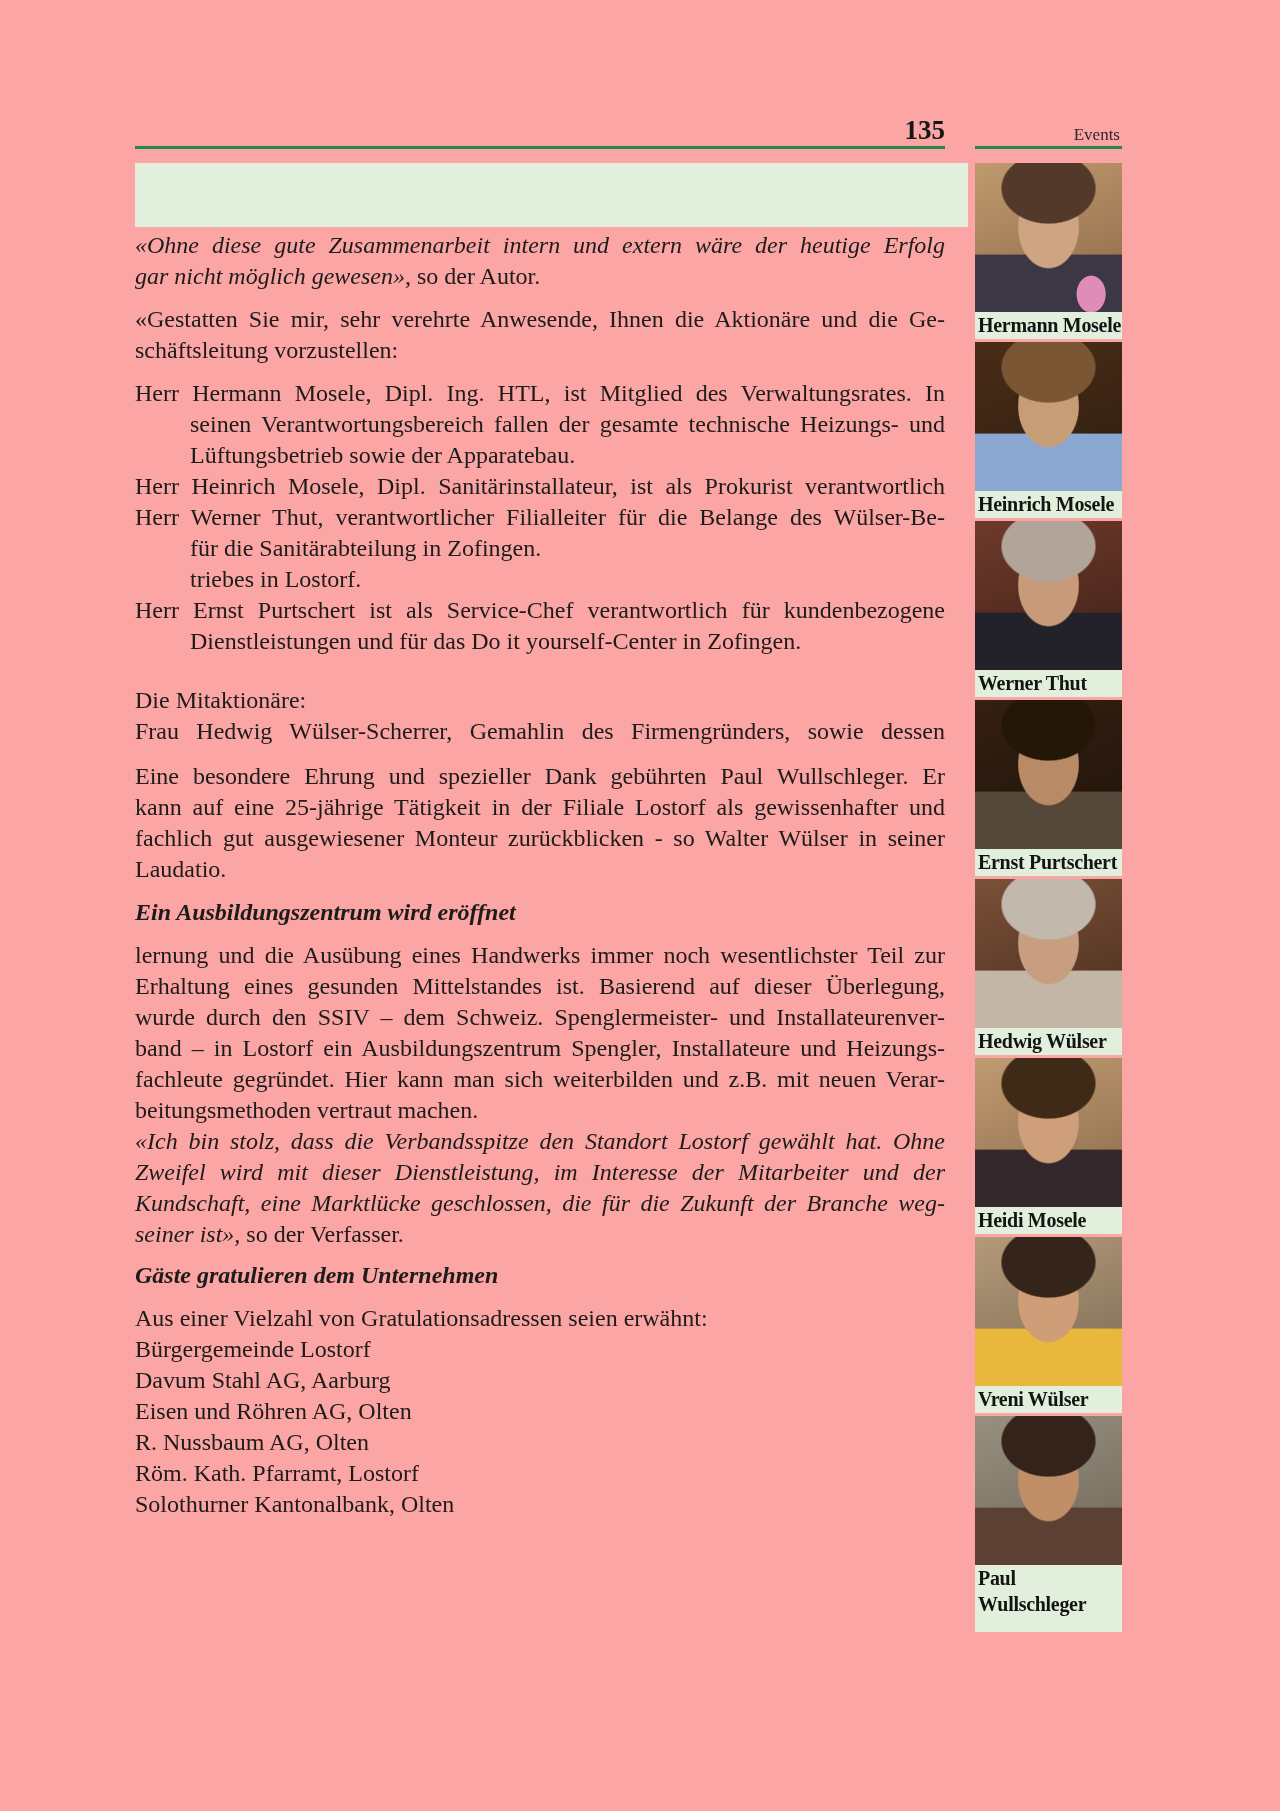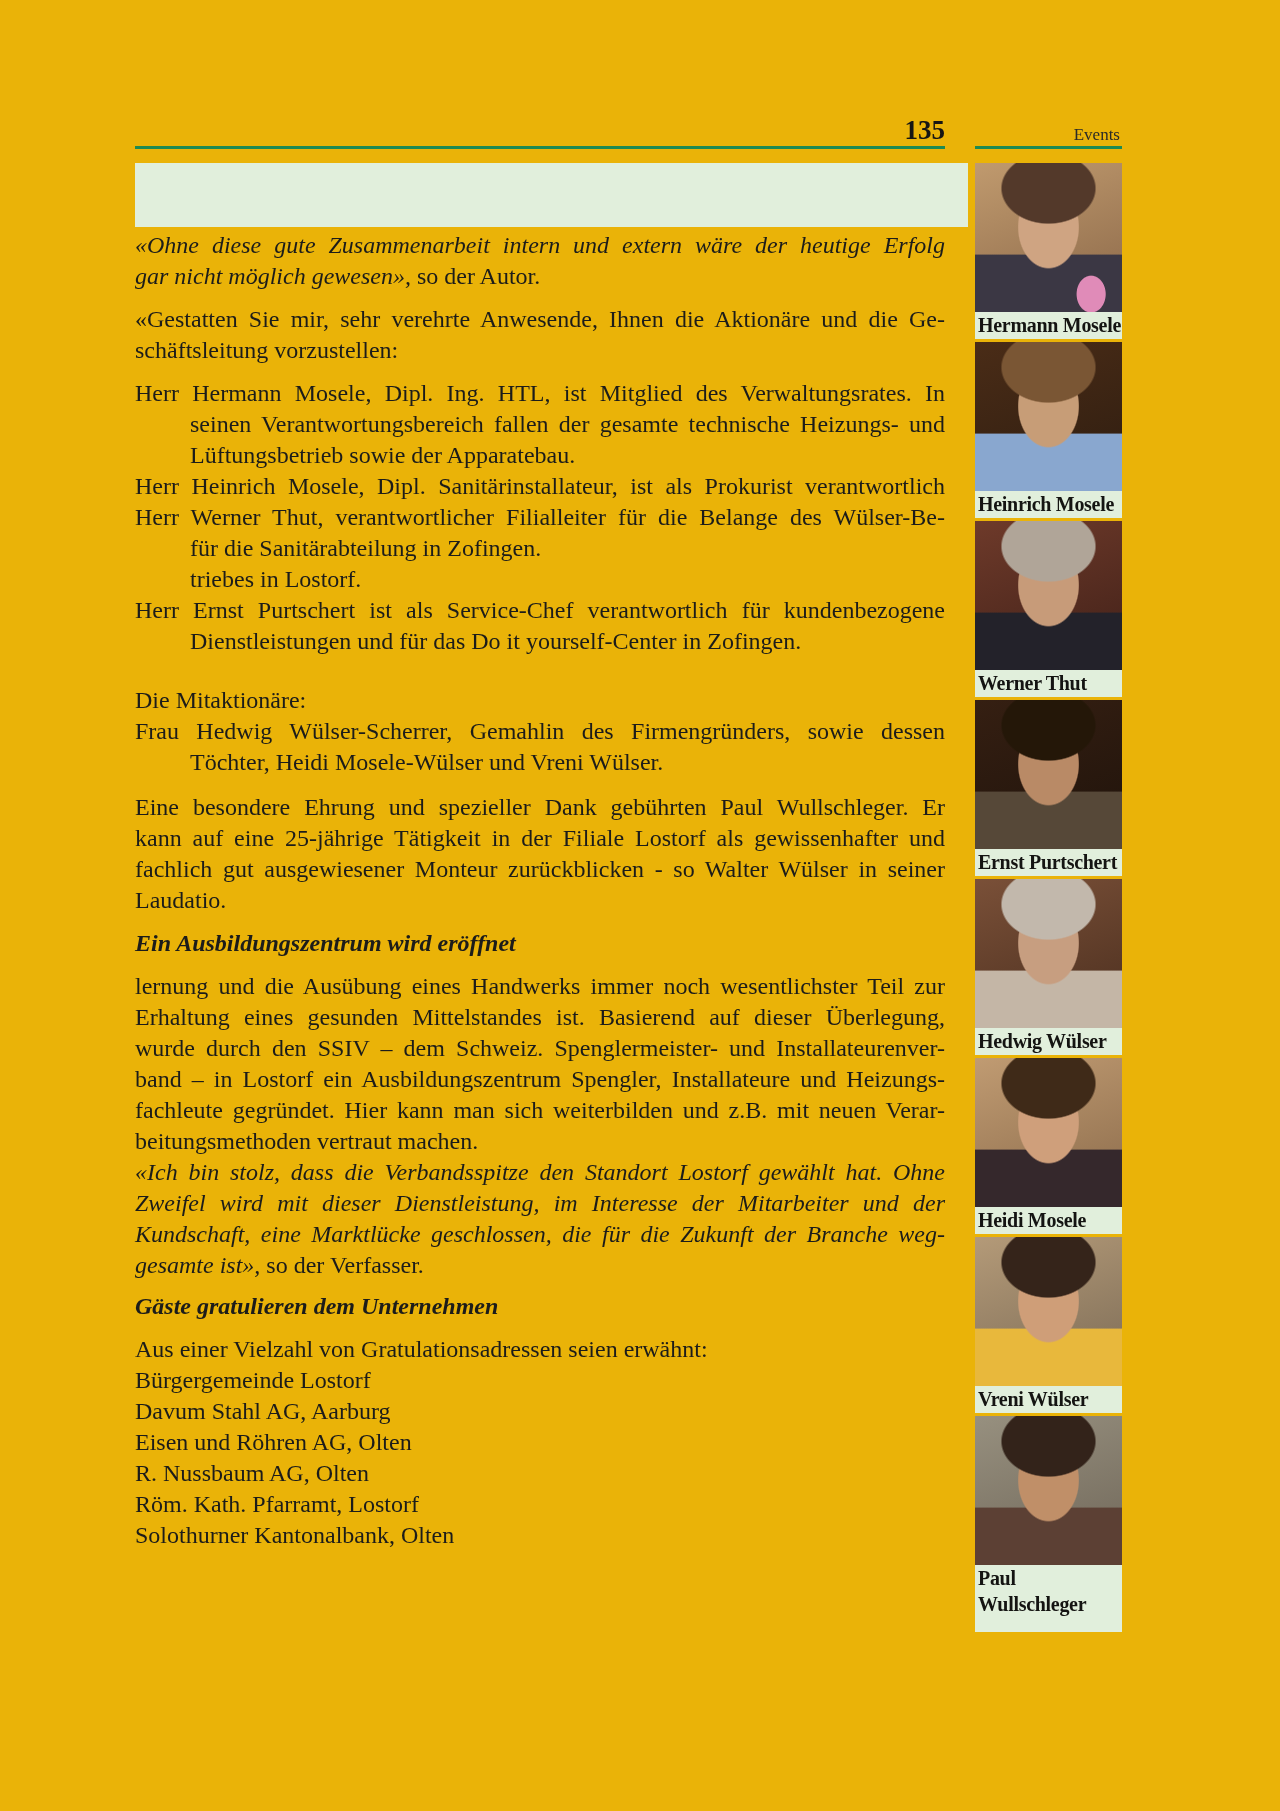--- a/index.html
+++ b/index.html
@@ -1,17 +1,17 @@
 <!DOCTYPE html>
 <html lang="de" style="--green: #1e8a52; --tint: #e1efdc;"><head>
 <meta charset="utf-8">
 <style>
   html,body{margin:0;padding:0;background:#ffffff;}
   .page{
-    position:relative;width:1280px;height:1811px;background:#eab308;
+    position:relative;width:1280px;height:1811px;background:#fca5a5;
     font-family:"Liberation Serif",serif;color:#1c1c1a;overflow:hidden;
   }
   .hdr-num{
     position:absolute;left:135px;top:117px;width:810px;text-align:right;
     font-weight:bold;font-size:27px;line-height:27px;color:#161614;
   }
   .hdr-sec{
     position:absolute;left:975px;top:126px;width:145px;text-align:right;
     font-size:17px;line-height:18px;color:#2a2a28;
   }
@@ -64,21 +64,20 @@
         <div class="ln just"><span>Herr Heinrich Mosele, Dipl. Sanitärinstallateur, ist als Prokurist verantwortlich</span></div>
         <div class="ln just"><span>Herr Werner Thut, verantwortlicher Filialleiter für die Belange des Wülser-Be-</span></div>
         <div class="ln ind"><span>für die Sanitärabteilung in Zofingen.</span></div>
         <div class="ln ind"><span>triebes in Lostorf.</span></div>
         <div class="ln just"><span>Herr Ernst Purtschert ist als Service-Chef verantwortlich für kundenbezogene</span></div>
         <div class="ln ind"><span>Dienstleistungen und für das Do it yourself-Center in Zofingen.</span></div>
       </div>
       <div class="blk hanglist" style="margin-top: 28px;">
         <div class="ln"><span>Die Mitaktionäre:</span></div>
         <div class="ln just"><span>Frau  Hedwig Wülser-Scherrer, Gemahlin des Firmengründers, sowie dessen</span></div>
-        <div class="ln ind"><span>Töchter, Heidi Mosele-Wülser und Vreni Wülser.</span></div>
       </div>
       <div class="blk para" style="margin-top: 14px;">
         <div class="ln just"><span>Eine besondere Ehrung und spezieller Dank gebührten Paul Wullschleger. Er</span></div>
         <div class="ln just"><span>kann auf eine 25-jährige Tätigkeit in der Filiale Lostorf als gewissenhafter und</span></div>
         <div class="ln just"><span>fachlich gut ausgewiesener Monteur zurückblicken - so Walter Wülser in seiner</span></div>
         <div class="ln"><span>Laudatio.</span></div>
       </div>
       <div class="blk heading" style="margin-top: 12px;">
         <div class="ln"><span>Ein Ausbildungszentrum wird eröffnet</span></div>
       </div>
@@ -87,21 +86,21 @@
         <div class="ln just"><span>Erhaltung eines gesunden Mittelstandes ist. Basierend auf dieser Überlegung,</span></div>
         <div class="ln just"><span>wurde durch den SSIV – dem Schweiz. Spenglermeister- und Installateurenver-</span></div>
         <div class="ln just"><span>band – in Lostorf ein Ausbildungszentrum Spengler, Installateure und Heizungs-</span></div>
         <div class="ln just"><span>fachleute gegründet. Hier kann man sich weiterbilden und z.B. mit neuen Verar-</span></div>
         <div class="ln"><span>beitungsmethoden vertraut machen.</span></div>
       </div>
       <div class="blk quote" style="">
         <div class="ln just"><span>«Ich bin stolz, dass die Verbandsspitze den Standort Lostorf gewählt hat. Ohne</span></div>
         <div class="ln just"><span>Zweifel wird mit dieser Dienstleistung, im Interesse der Mitarbeiter und der</span></div>
         <div class="ln just"><span>Kundschaft, eine Marktlücke geschlossen, die für die Zukunft der Branche weg-</span></div>
-        <div class="ln"><span>gesamte ist», </span><span class="rm">so der Verfasser.</span></div>
+        <div class="ln"><span>seiner ist», </span><span class="rm">so der Verfasser.</span></div>
       </div>
       <div class="blk heading" style="margin-top: 10px;">
         <div class="ln"><span>Gäste gratulieren dem Unternehmen</span></div>
       </div>
       <div class="blk para" style="margin-top: 12px;">
         <div class="ln"><span>Aus einer Vielzahl von Gratulationsadressen seien erwähnt:</span></div>
         <div class="ln"><span>Bürgergemeinde Lostorf</span></div>
         <div class="ln"><span>Davum Stahl AG, Aarburg</span></div>
         <div class="ln"><span>Eisen und Röhren AG, Olten</span></div>
         <div class="ln"><span>R. Nussbaum AG, Olten</span></div>

